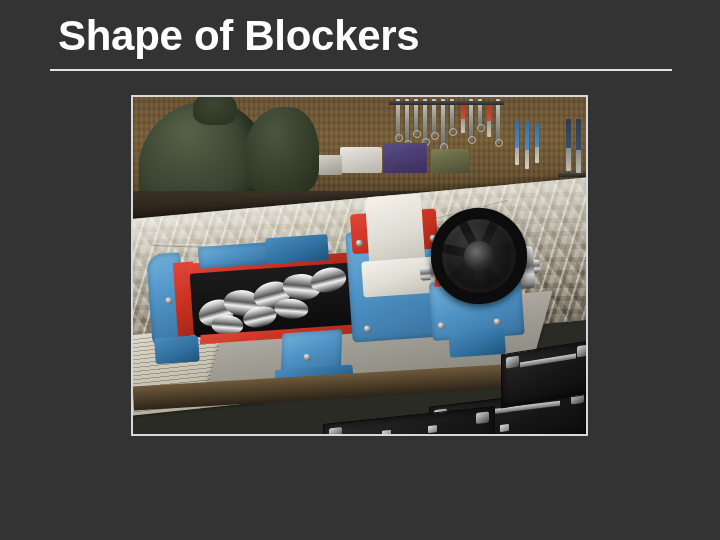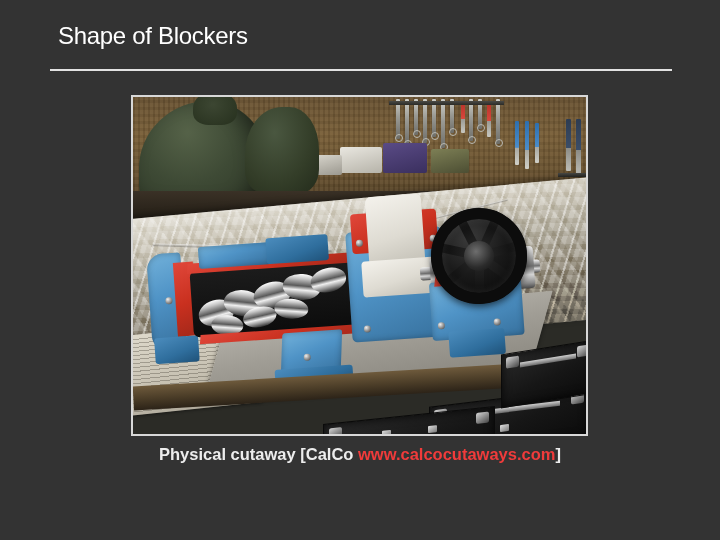--- a/index.html
+++ b/index.html
@@ -19,22 +19,22 @@
     position: absolute;
     inset: 0;
     background: #333333;
   }
 
   
   #slide-title {
     position: absolute;
     left: 58px;
     top: 14px;
-    font-size: 24px;
-    font-weight: normal;
+    font-size: 42px;
+    font-weight: bold;
     color: #FFFFFF;
     letter-spacing: -0.3px;
     line-height: 44px;
     white-space: nowrap;
   }
 
   #title-rule {
     position: absolute;
     left: 50px;
     top: 69px;
@@ -481,15 +481,14 @@
       </div>
       <div class="flightcase" style="left:368px;top:250px;width:92px;height:52px;transform:skewY(-9deg);">
         <div class="case-corner" style="left:4px;top:3px;"></div>
         <div class="case-corner" style="right:4px;top:3px;"></div>
         <div class="case-bar" style="left:18px;top:10px;width:56px;"></div>
       </div>
 
     </div>
   </div>
 
-  <div id="caption"><span>Physical cutaway [CalCo </span><span class="url">www.calcocutaways.com</span><span>]</span></div>
 
 </div>
 
 </body></html>

